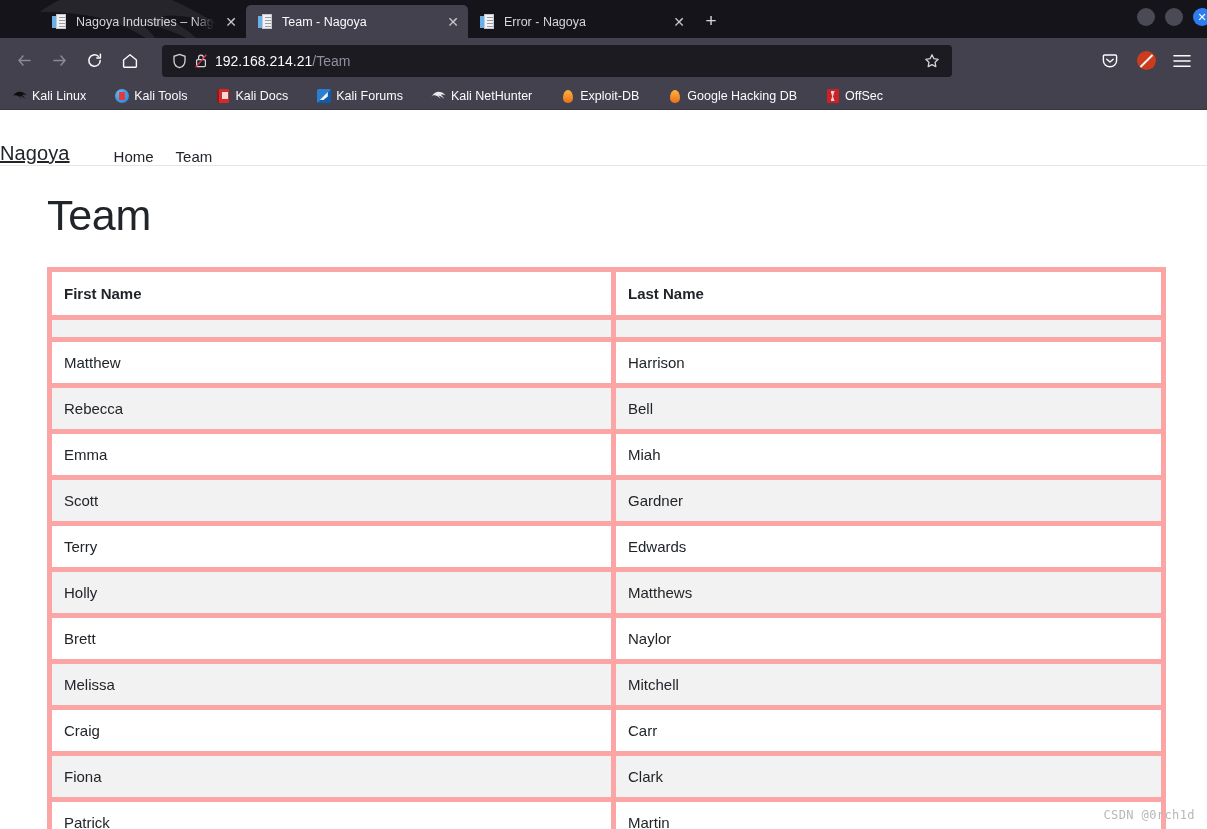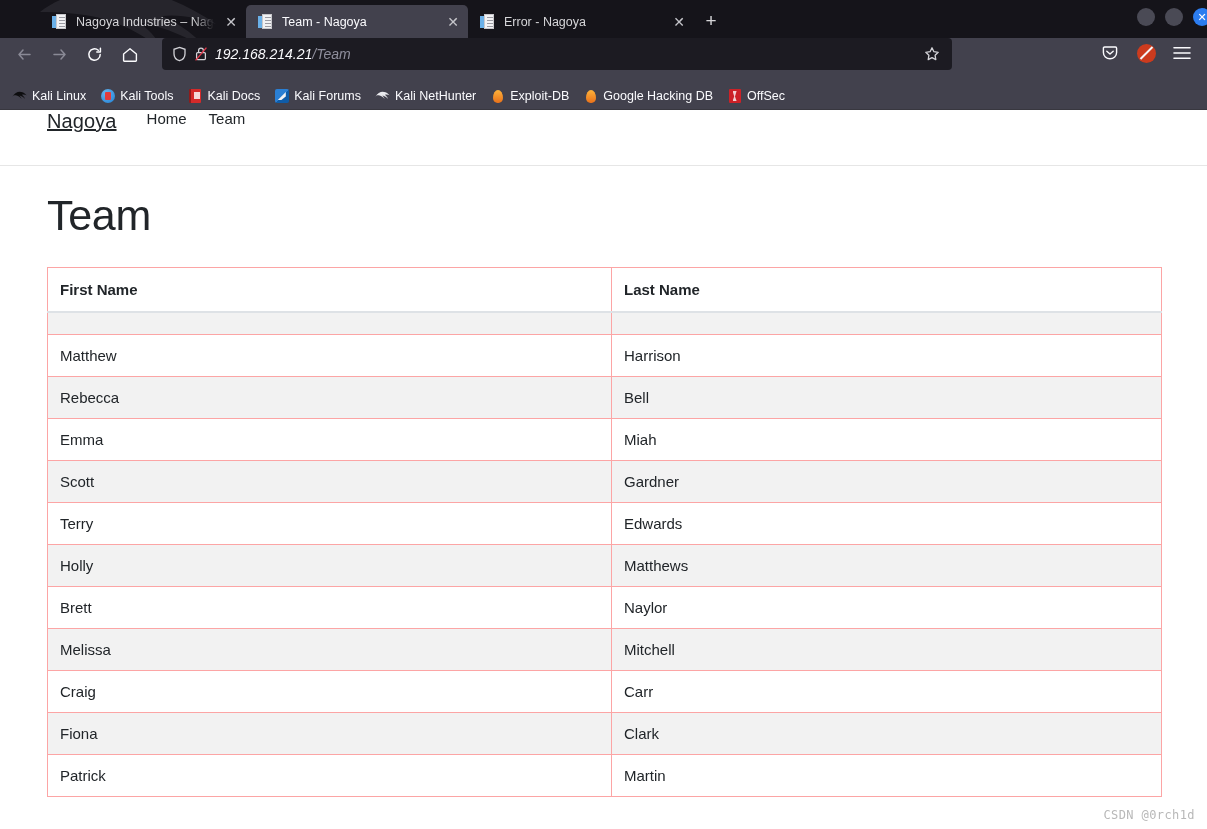--- a/index.html
+++ b/index.html
@@ -124,25 +124,24 @@
     font-size: 11px;
     display: flex; align-items: center; justify-content: center;
     margin-right: -4px;
   }
 
   
   .navbar-chrome {
     height: 45px;
     background: #42414d;
     display: flex;
-    align-items: flex-start;
+    align-items: center;
     padding: 0 8px;
     flex: 0 0 45px;
     gap: 2px;
-    font-style: italic;
   }
   .nav-btn {
     width: 33px; height: 33px;
     display: flex; align-items: center; justify-content: center;
     border-radius: 4px;
     color: #fbfbfe;
   }
   .nav-btn.dim { color: #8a8a96; }
   .nav-btn svg { display: block; }
 
@@ -198,21 +197,21 @@
     transform: rotate(-45deg);
   }
 
   
   .bookmarks {
     height: 27px;
     background: #42414d;
     display: flex;
     align-items: center;
     padding: 0 6px;
-    gap: 2px;
+    gap: 16px;
     flex: 0 0 27px;
     border-bottom: 1px solid #38373f;
   }
   .bm {
     display: flex; align-items: center; gap: 5px;
     padding: 2px 6px;
     border-radius: 3px;
     font-size: 12.5px;
     color: #fbfbfe;
     white-space: nowrap;
@@ -285,23 +284,22 @@
   .page {
     flex: 1 1 auto;
     background: #ffffff;
     overflow: hidden;
     position: relative;
   }
   .site-navbar {
     height: 56px;
     border-bottom: 1px solid #e6e6e6;
     display: flex;
-    align-items: flex-start;
-    padding-left: 47px;
-    gap: 30px;
+    align-items: flex-end;
+    gap: 44px;
     background: #fff;
   }
   .brand {
     font-size: 20px;
     color: #212529;
     font-weight: 400;
     letter-spacing: 0.1px;
   }
   .site-nav-links { display: flex; gap: 22px; }
   .site-nav-link {
@@ -321,21 +319,21 @@
     margin-bottom: 28px;
   }
   table.team {
     width: 1114px;
     border-collapse: collapse;
     font-size: 15px;
     color: #212529;
     table-layout: fixed;
   }
   table.team th, table.team td {
-    border: 1px solid #fca5a5;
+    border: 5px solid #fca5a5;
     padding: 12px 12px;
     text-align: left;
     vertical-align: middle;
   }
   table.team th {
     font-weight: bold;
     border-bottom-width: 2px;
     border-bottom-color: #dee2e6;
     padding: 13px 12px;
   }

